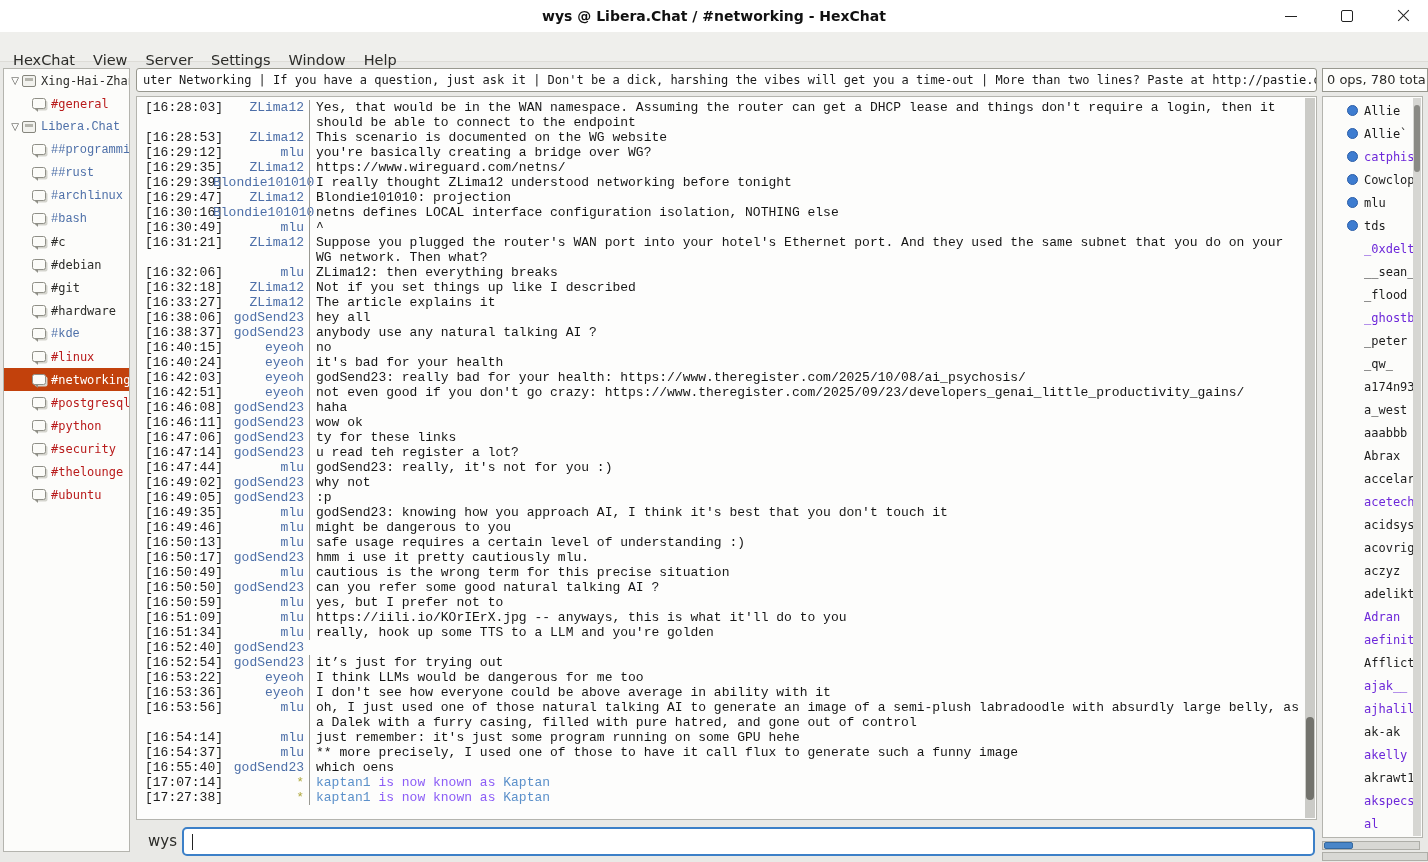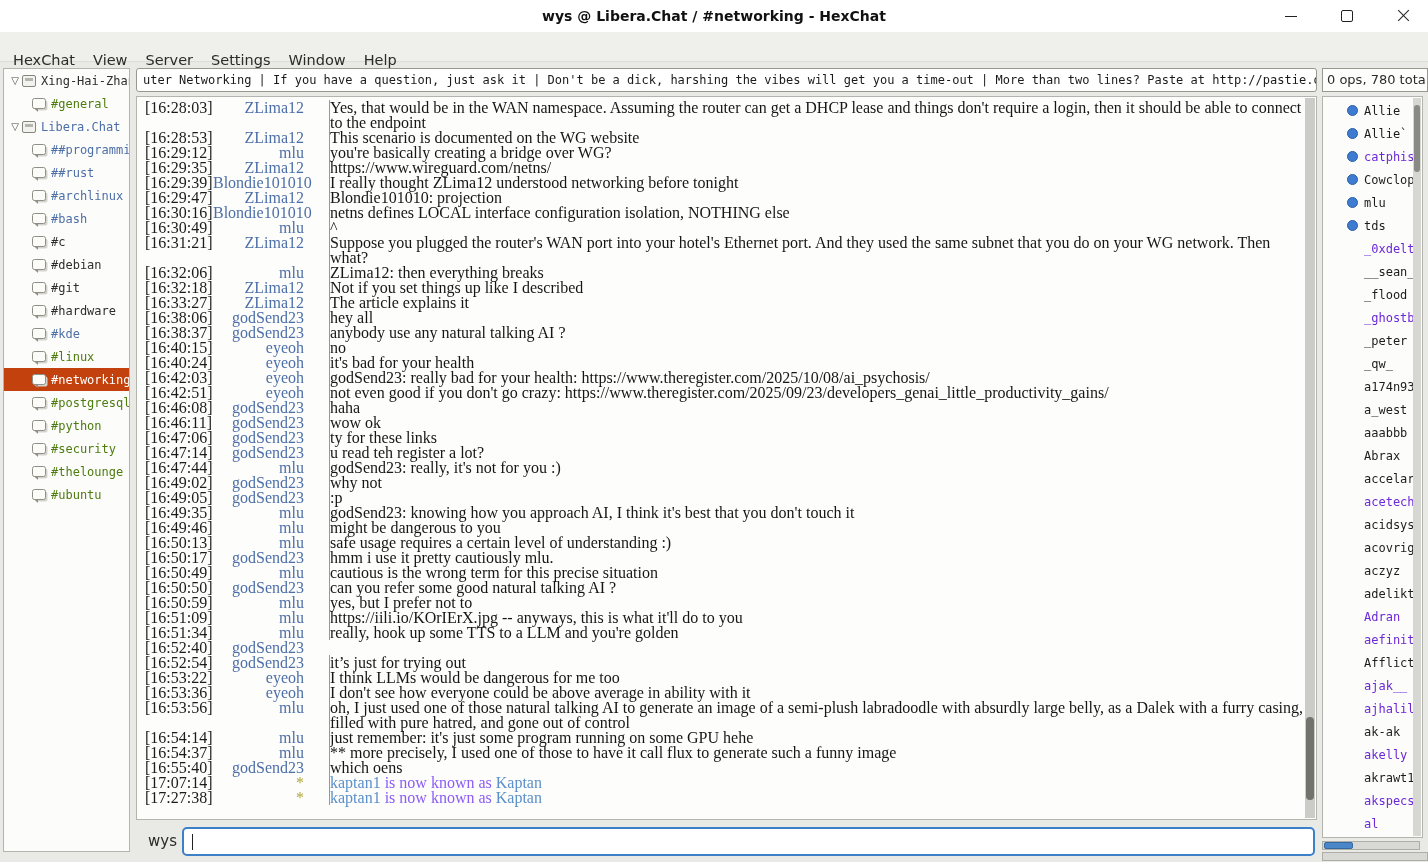--- a/index.html
+++ b/index.html
@@ -35,46 +35,46 @@
   .icon-server { flex:0 0 14px; width:14px; height:12px; border:1.2px solid #85857d; border-radius:2px;
                  background:#f2f2ee; position:relative; margin-right:5px; }
   .icon-server::before { content:""; position:absolute; left:2px; right:2px; top:2px; height:2px; background:#b5b5ad; }
   .icon-server::after  { content:""; position:absolute; left:2px; right:2px; bottom:2px; height:3px;
                          border-top:1px solid #b5b5ad; }
   .icon-chat { flex:0 0 14px; width:14px; height:11px; border:1.2px solid #8f8f87; border-radius:2.5px;
                background:#fbfbf8; position:relative; margin-right:5px; box-shadow:2px 2px 0 -0.5px #d4d4cd; }
   .icon-chat::after { content:""; position:absolute; left:1px; bottom:-4px; width:0; height:0;
                border-left:4px solid transparent; border-top:4px solid #8f8f87; }
   .tree-label { font-family:"DejaVu Sans Mono", monospace; font-size:12px; }
-  .c-blue  { color:#4d6fa8; }
-  .c-red   { color:#4d7c0f; }
+  .c-blue  { color:#4d6fa8;font-family:Liberation Mono, monospace; }
+  .c-red   { color:#b91c1c; }
   .c-black { color:#2d2d2a; }
   .tree-row.selected { background:#c2410c; }
   .tree-row.selected .tree-label { color:#ffffff; }
 
   
   .topic-bar { position:absolute; left:136px; top:68px; width:1181px; height:24px; background:#ffffff;
                border:1px solid #98988f; border-radius:3px; padding:0 6px; white-space:nowrap; overflow:hidden;
                font-family:"DejaVu Sans Mono", monospace; font-size:12px; line-height:22px; color:#1a1a1a; }
 
   
   .ops-box { position:absolute; left:1322px; top:68px; width:106px; height:24px; background:#fdfdfb;
              border:1px solid #98988f; padding:0 4px; white-space:nowrap; overflow:hidden;
              font-size:13px; line-height:22px; color:#2b2b28; }
 
   
   .chat-panel { position:absolute; left:136px; top:96px; width:1181px; height:724px; background:#fdfdfc;
                 border:1px solid #b4b4ae; overflow:hidden; }
   .chat-log { position:absolute; left:0; top:0; right:12px; bottom:0; overflow:hidden; padding-top:3px; }
-  .chat-line { display:grid; grid-template-columns:76px 96px 1fr; font-family:Liberation Serif, serif;
-               font-size:16px; line-height:15px; }
+  .chat-line { display:grid; grid-template-columns:76px 96px 1fr; font-family:Liberation Mono, monospace;
+               font-size:13px; line-height:15px; }
   .ts   { padding-left:8px; color:#1b1b1b; white-space:nowrap; }
   .nick { text-align:right; color:#4d6fa8; padding-right:5px; white-space:nowrap; }
   .nick.star { color:#b0a83e; }
-  .msg  { border-left:1px solid #999992; padding-left:0; color:#161616; overflow-wrap:break-word;margin-left:20px; }
+  .msg  { border-left:1px solid #999992; padding-left:6px; color:#161616; overflow-wrap:break-word; }
   .m-link { color:#5b90ca; }
   .m-info { color:#8b5cf6; }
   .chat-scrollbar { position:absolute; right:1px; top:1px; bottom:1px; width:10px; background:#cbcbc7; }
   .chat-scrollbar .handle { position:absolute; left:1px; right:1px; top:86%; height:11.5%;
                 background:#73736d; border-radius:4px; }
 
   
   .user-panel { position:absolute; left:1322px; top:96px; width:101px; height:742px; background:#fcfcfa;
                 border:1px solid #b4b4ae; overflow:hidden; }
   .user-rows { position:absolute; left:0; top:0; right:9px; bottom:0; overflow:hidden; padding-top:2px;padding-left:20px; }

